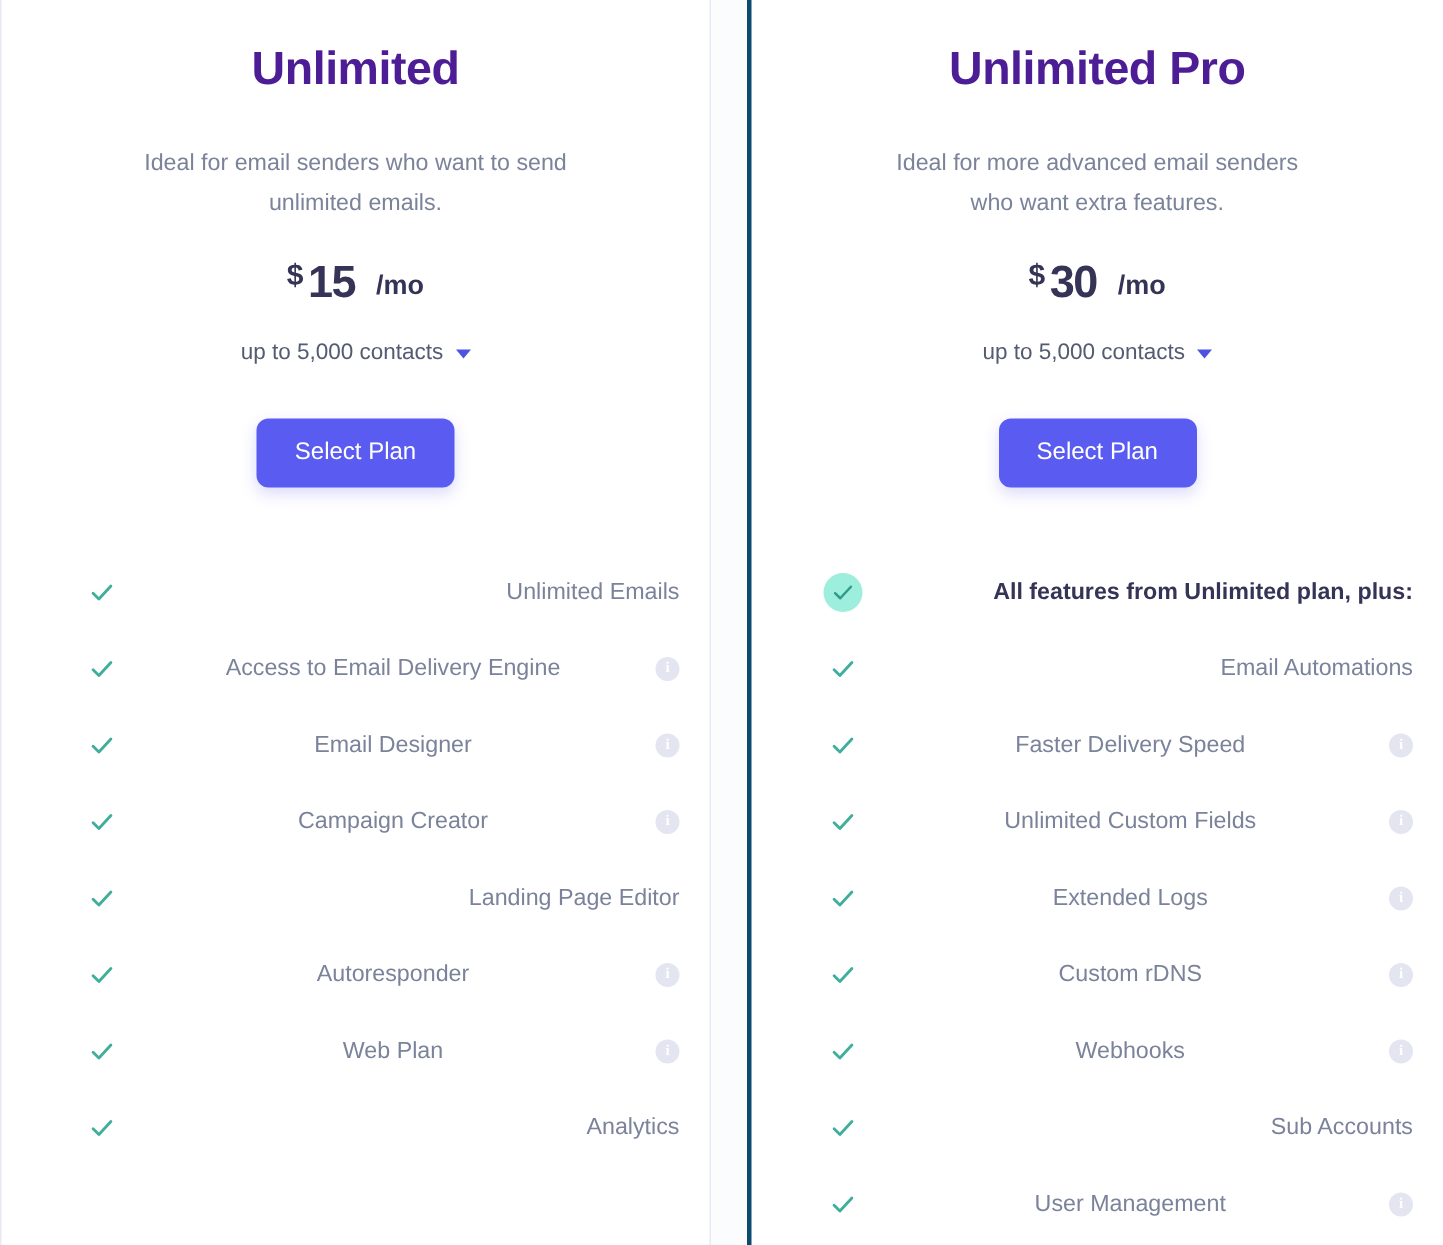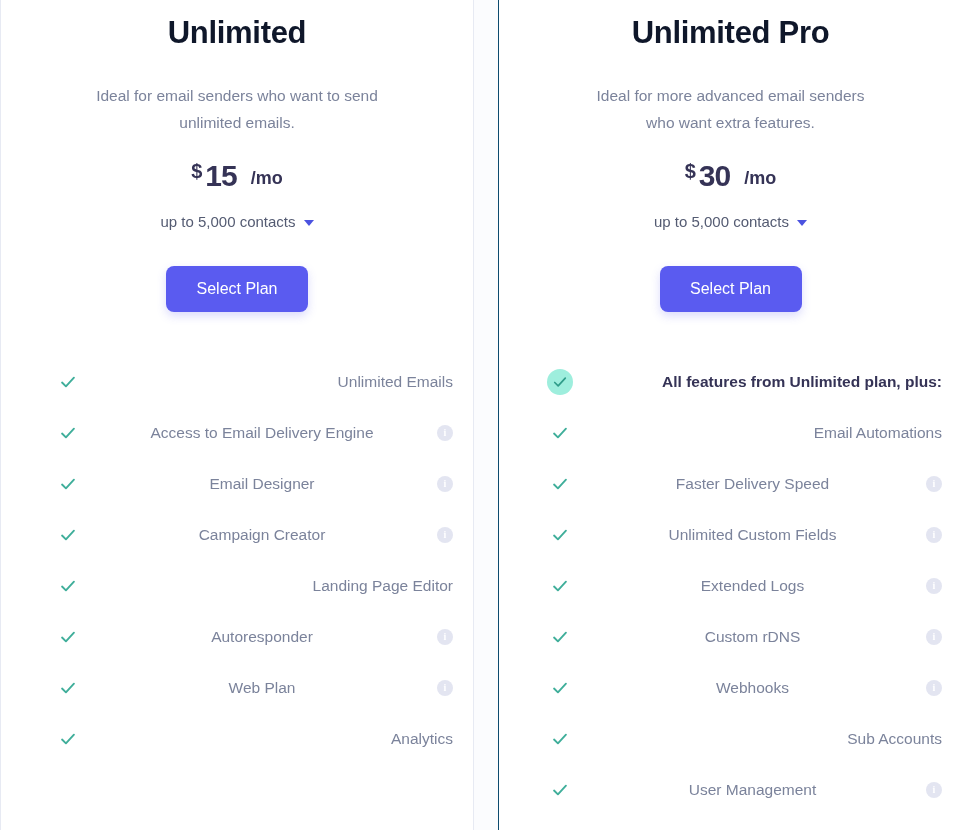--- a/index.html
+++ b/index.html
@@ -34,33 +34,33 @@
     border-left: 1px solid #e7eaf3;
     border-right: 1px solid #e7eaf3;
   }
   .gutter {
     width: 24px;
     height: 830px;
     background: #fbfcfe;
   }
   .card-right {
     width: 464px;
-    border-left: 1px solid #0c4a6e;
+    border-left: 3px solid #0c4a6e;
     flex: 1 1 auto;
   }
   .card-inner {
     padding-top: 12px;
   }
   .plan-title {
     text-align: center;
     font-size: 31px;
     font-weight: bold;
-    color: #0f172a;
+    color: #4c1d95;
     letter-spacing: -0.3px;
-    margin: 0;
+    margin: 13px;
     line-height: 42px;
   }
   .plan-desc {
     text-align: center;
     color: #7b839b;
     font-size: 15.5px;
     line-height: 27px;
     margin: 28px auto 0 auto;
     max-width: 300px;
   }
@@ -119,21 +119,21 @@
     justify-content: center;
     margin-top: 36px;
   }
   .select-plan-btn {
     background: #5a5bf0;
     color: #ffffff;
     border: none;
     border-radius: 8px;
     font-family: "Liberation Sans", sans-serif;
     font-size: 16px;
-    width: 142px;
+    width: 132px;
     height: 46px;
     cursor: pointer;
     box-shadow: 0 4px 10px rgba(90,91,240,0.22);
   }
   .features {
     margin-top: 44px;
     padding-left: 58px;
     padding-right: 20px;
   }
   .features.right-list {

